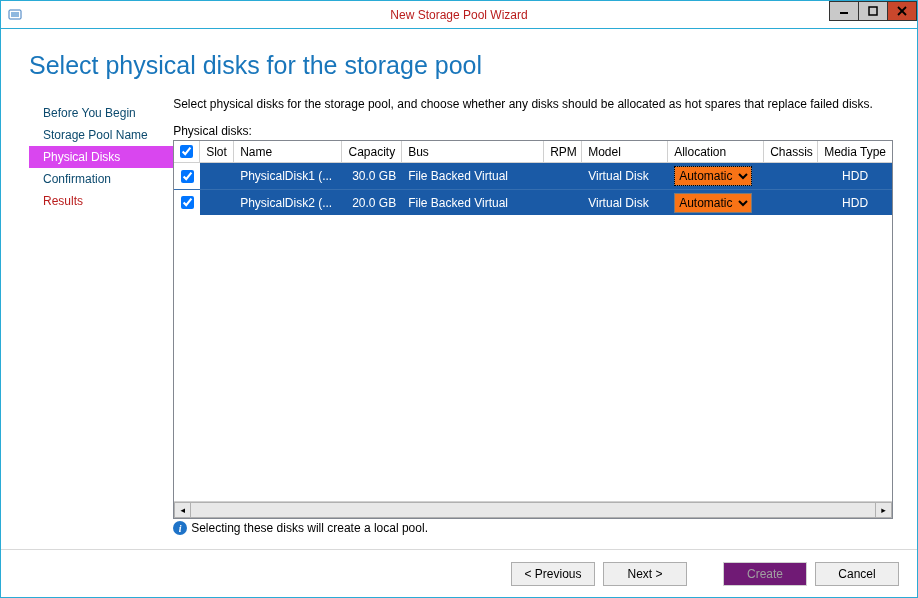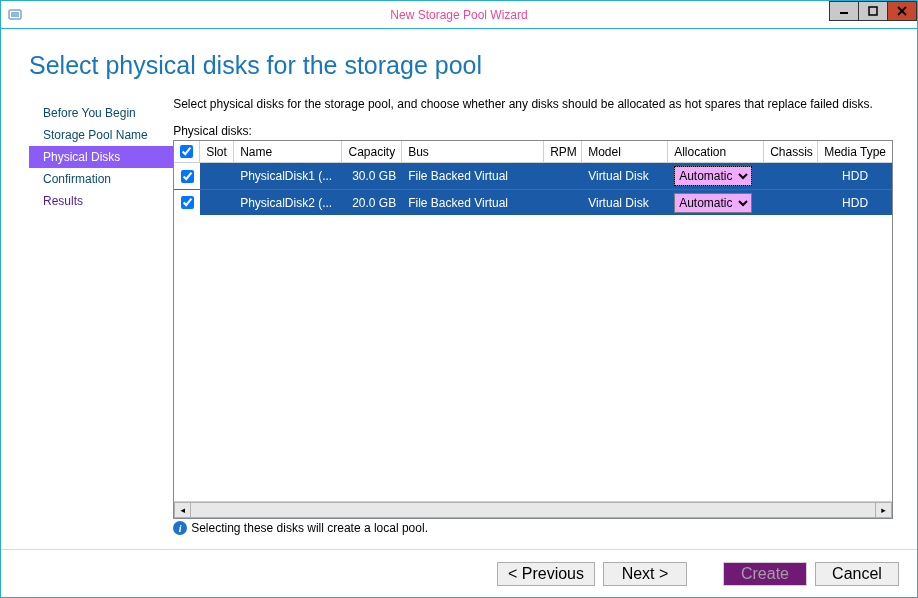--- a/index.html
+++ b/index.html
@@ -28,21 +28,21 @@
     position: relative;
   }
   .titlebar-icon {
     width: 16px; height: 16px;
     margin: 0 6px;
   }
   .titlebar-title {
     position: absolute;
     left: 50%;
     transform: translateX(-50%);
-    color: #ec4899;
+    color: #b91c1c;
     font-size: 12px;
   }
   .titlebar-buttons {
     margin-left: auto;
     display: flex;
     height: 20px;
     margin-top: -8px;
   }
   .tb-btn {
     width: 30px;
@@ -84,25 +84,25 @@
     padding: 8px 0 0 0;
     margin-left: 28px;
   }
   .sidebar-item {
     padding: 4px 14px;
     font-size: 12px;
     color: #0c4a6e;
     cursor: default;
   }
   .sidebar-item.active {
-    background: #8b5cf6;
+    background: #d946ef;
     color: #fff;
   }
   .sidebar-item.disabled {
-    color: #4c1d95;
+    color: #b91c1c;
   }
   .content {
     flex: 1;
     padding: 0 24px 0 0;
     display: flex;
     flex-direction: column;
     min-height: 0;
   }
   .instruction {
     font-size: 12px;
@@ -160,21 +160,21 @@
     display:flex;
     align-items:center;
     height:100%;
   }
   .td-check { justify-content:center; background:#fff; }
   .td-check input { margin:0; }
   .alloc-cell select {
     height: 20px;
     font-size: 12px;
     width: 78px;
-    background:#f0abfc;
+    background:#f97316;
     color:#000;
     border:1px solid #7a7a7a;
   }
   .alloc-cell select.dotted { outline:1px dotted #000; outline-offset:-1px; }
   .hscroll {
     height: 17px;
     border-top: 1px solid #d0d0d0;
     display:flex;
     align-items:stretch;
   }
@@ -214,21 +214,21 @@
     border-top: 1px solid #d9d9d9;
     display:flex;
     align-items:center;
     justify-content:flex-end;
     gap:8px;
     padding: 0 18px;
   }
   .footer button {
     height: 24px;
     min-width: 84px;
-    font-size: 16px;
+    font-size: 12px;
     background:#efefef;
     border:1px solid #adadad;
     padding: 0 10px;
   }
   .footer button:disabled {
     color:#a0a0a0;
     border-color:#d0d0d0;
     background:#701a75;
   }
   .footer .gap { width: 20px; }

